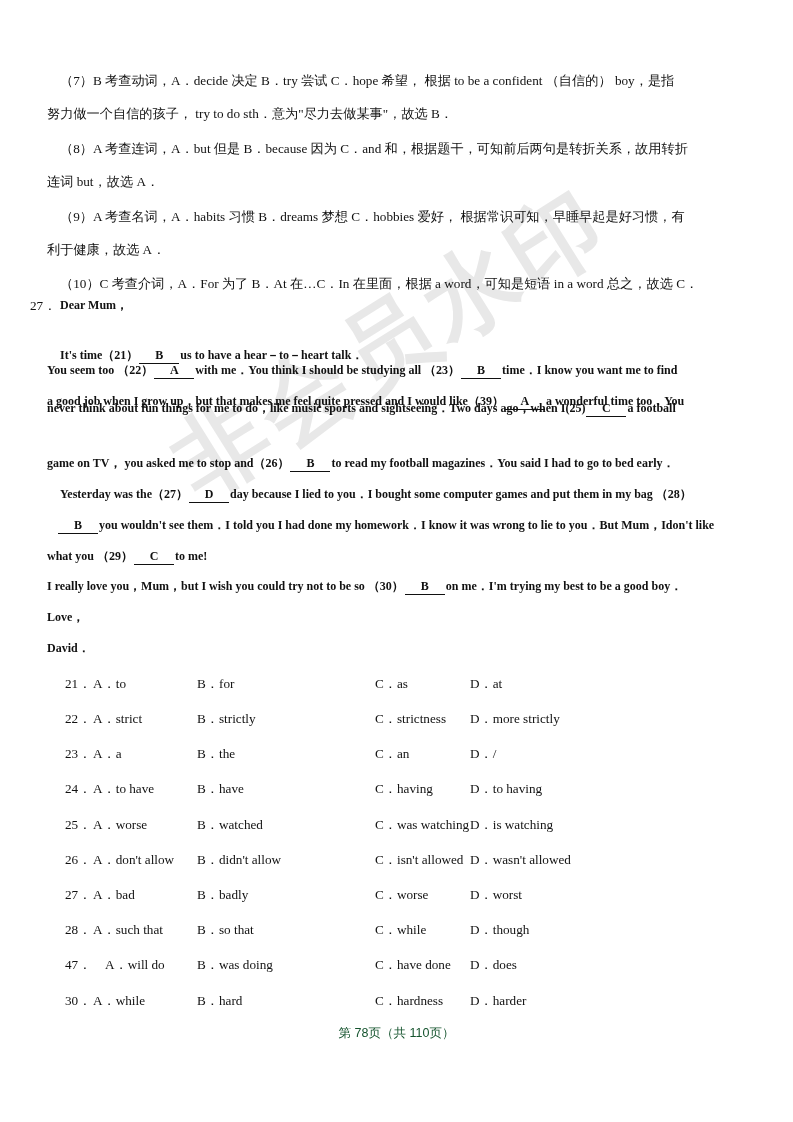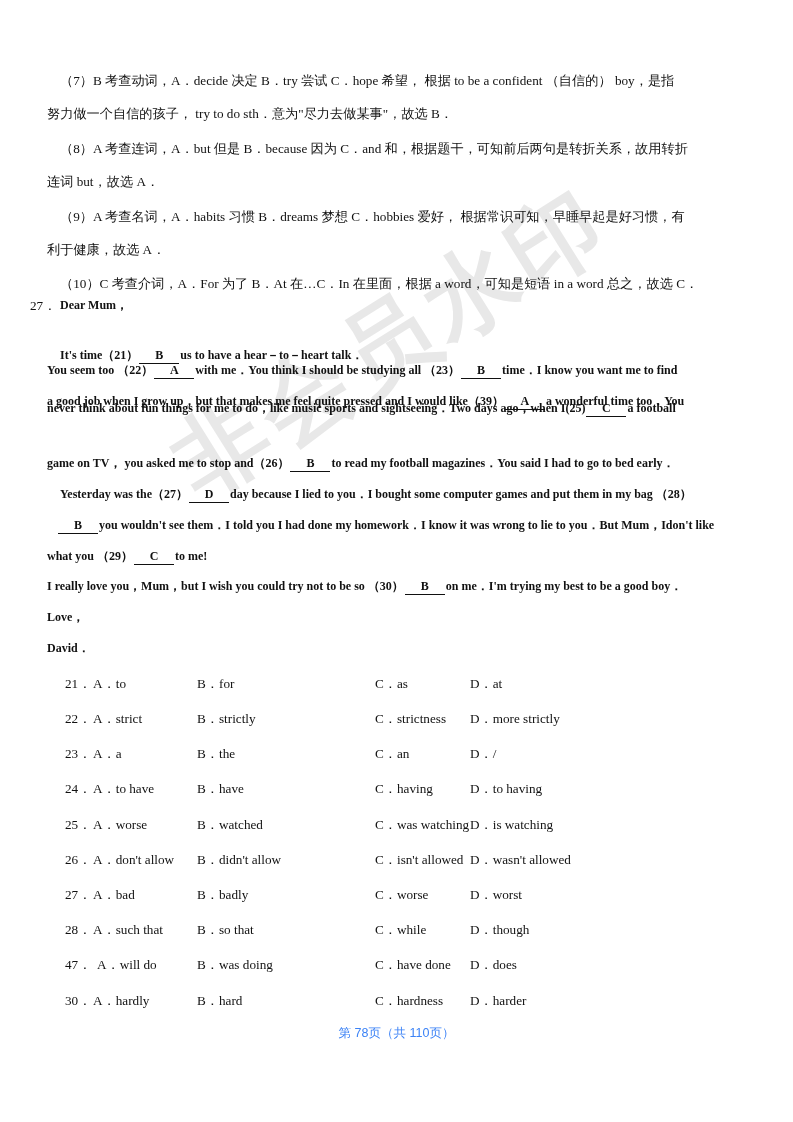--- a/index.html
+++ b/index.html
@@ -108,21 +108,21 @@
 
   
   #footer {
     position: absolute;
     left: 0;
     top: 1025px;
     width: 793px;
     text-align: center;
     font-size: 12.5px;
     font-family: "Liberation Sans", "DejaVu Sans", sans-serif;
-    color: #3b82f6;
+    color: #14532d;
   }
 </style>
 </head>
 <body>
 
 <div id="watermark">
   <div class="wm-text">非会员水印</div>
 </div>
 
 <div id="page">
@@ -201,28 +201,28 @@
   </div>
   <div class="opt-row" style="top:921px">
     <span class="opt-num">28．</span>
     <span class="opt-a">A．such that</span>
     <span class="opt-b">B．so that</span>
     <span class="opt-c">C．while</span>
     <span class="opt-d">D．though</span>
   </div>
   <div class="opt-row" style="top:956px">
     <span class="opt-num">47．</span>
-    <span class="opt-a" style="left:97px">A．will do</span>
+    <span class="opt-a" style="left:105px">A．will do</span>
     <span class="opt-b">B．was doing</span>
     <span class="opt-c">C．have done</span>
     <span class="opt-d">D．does</span>
   </div>
   <div class="opt-row" style="top:992px">
     <span class="opt-num">30．</span>
-    <span class="opt-a">A．hardly</span>
+    <span class="opt-a">A．while</span>
     <span class="opt-b">B．hard</span>
     <span class="opt-c">C．hardness</span>
     <span class="opt-d">D．harder</span>
   </div>
 
   <div id="footer">
     <span>第 78页（共 110页）</span>
   </div>
 
 </div>

